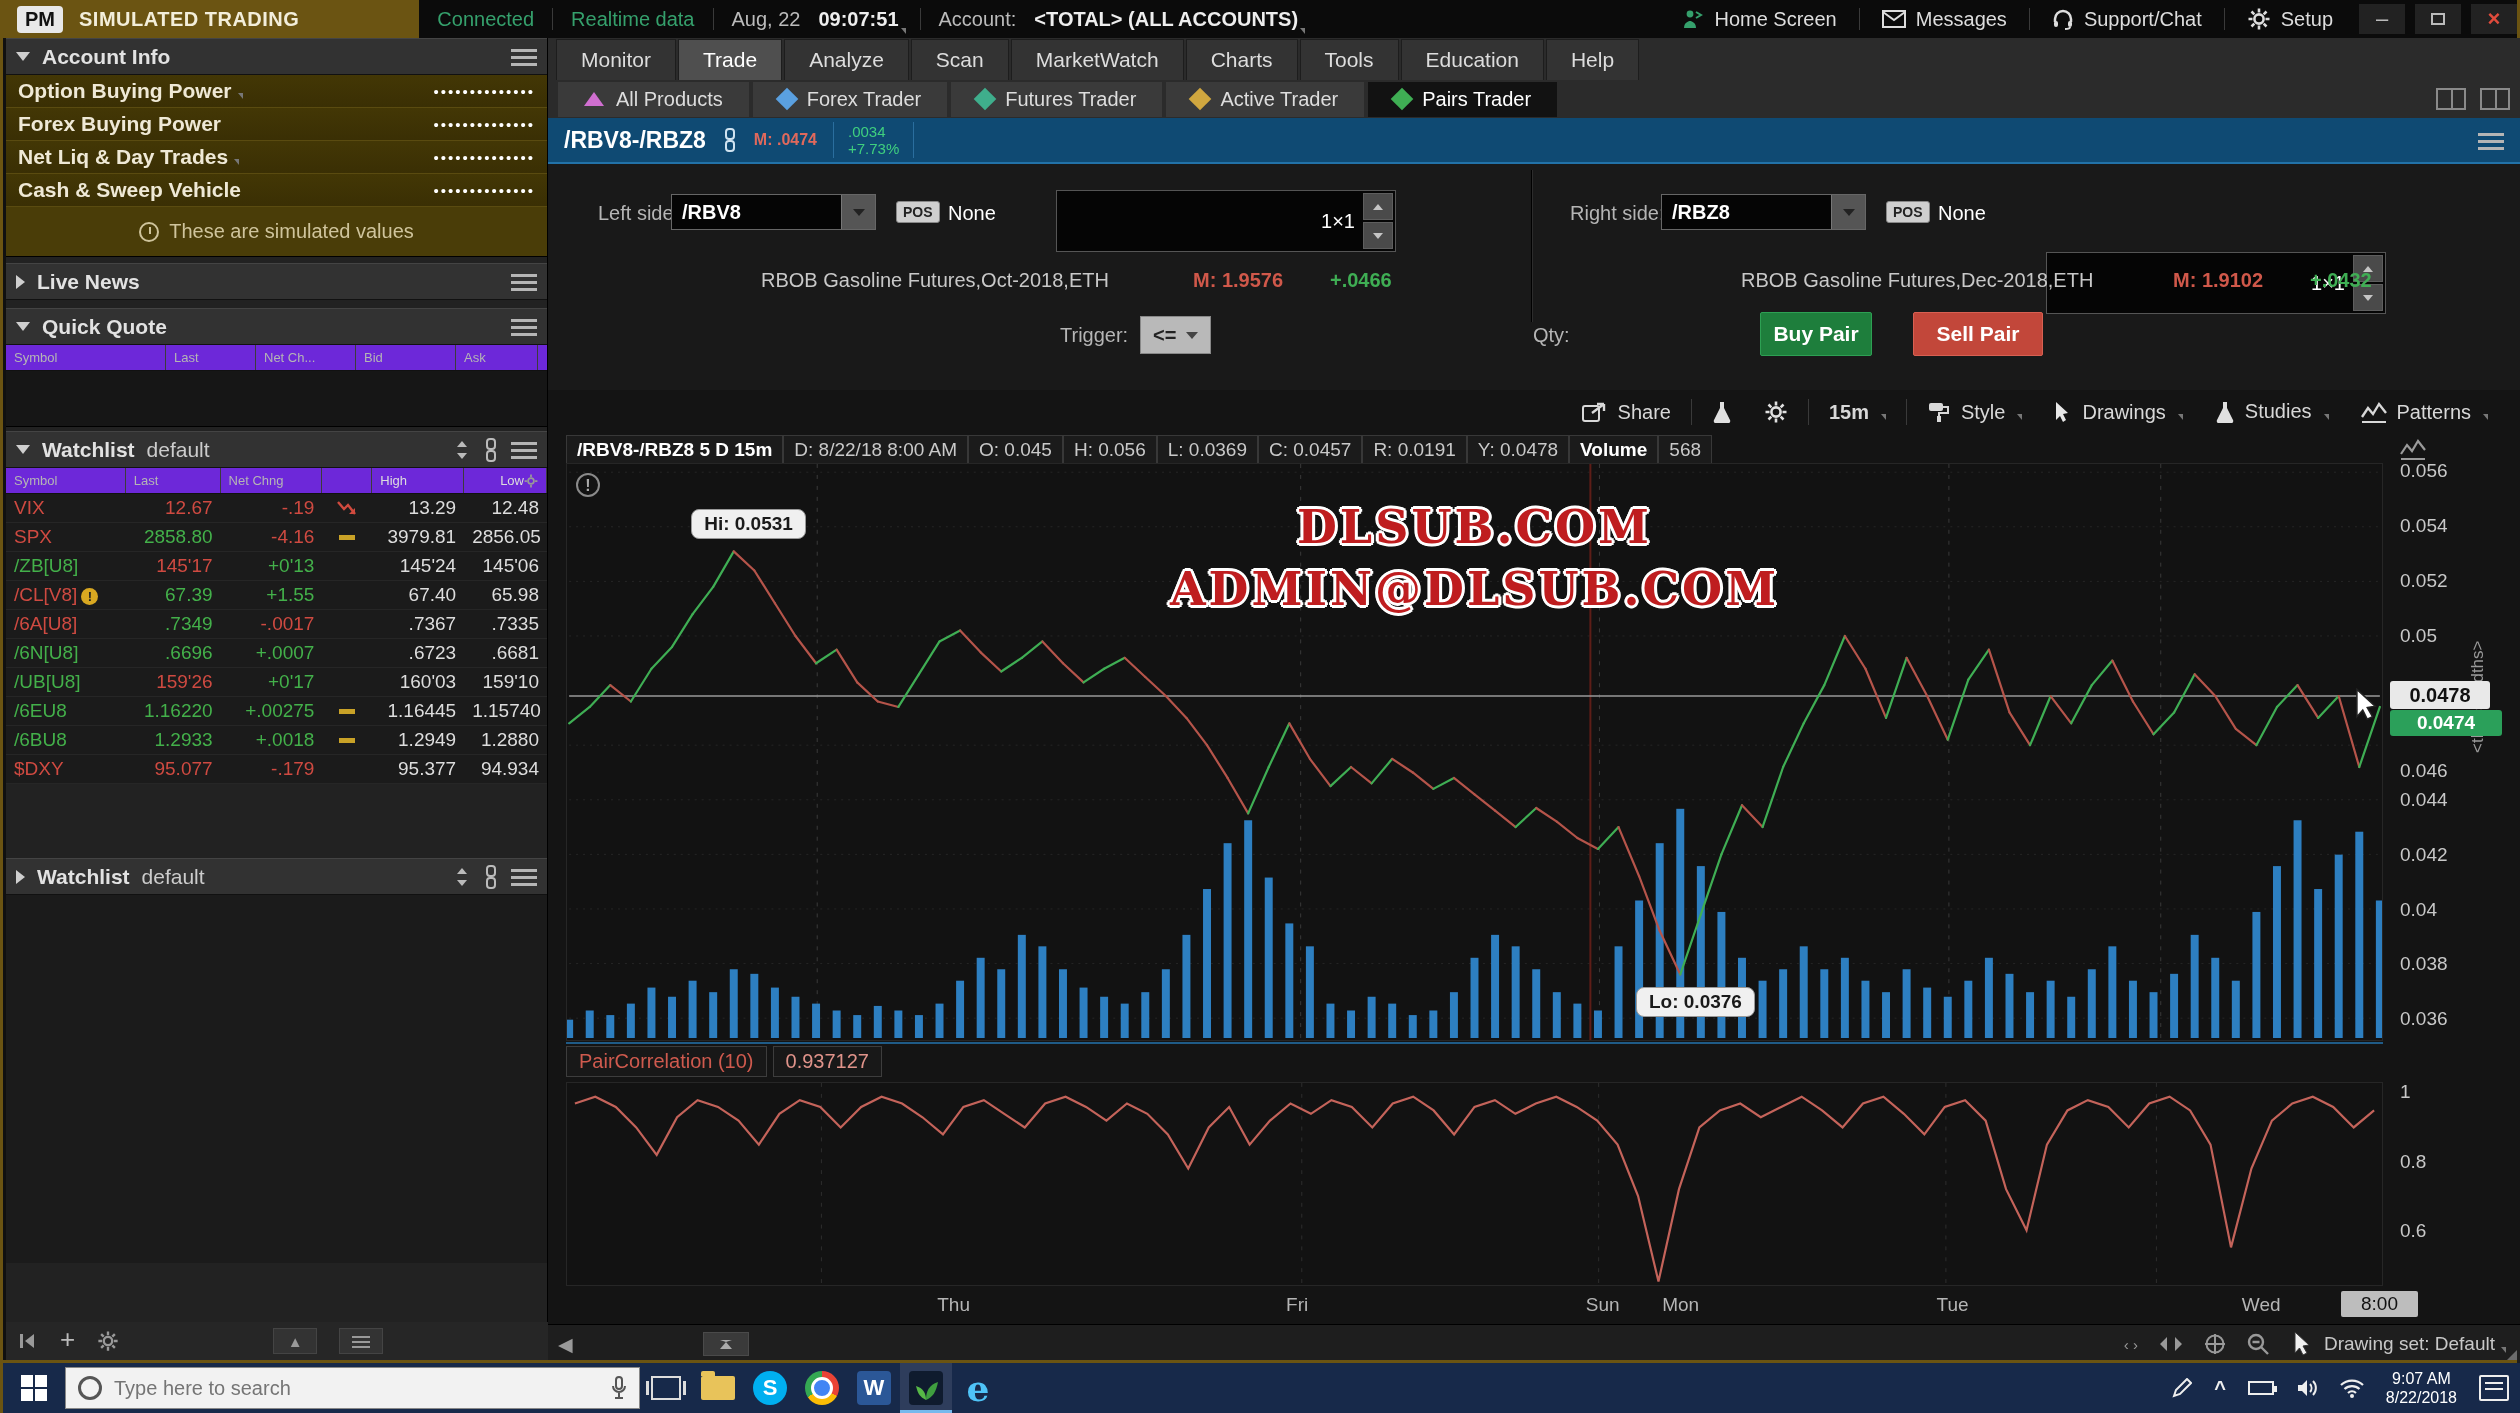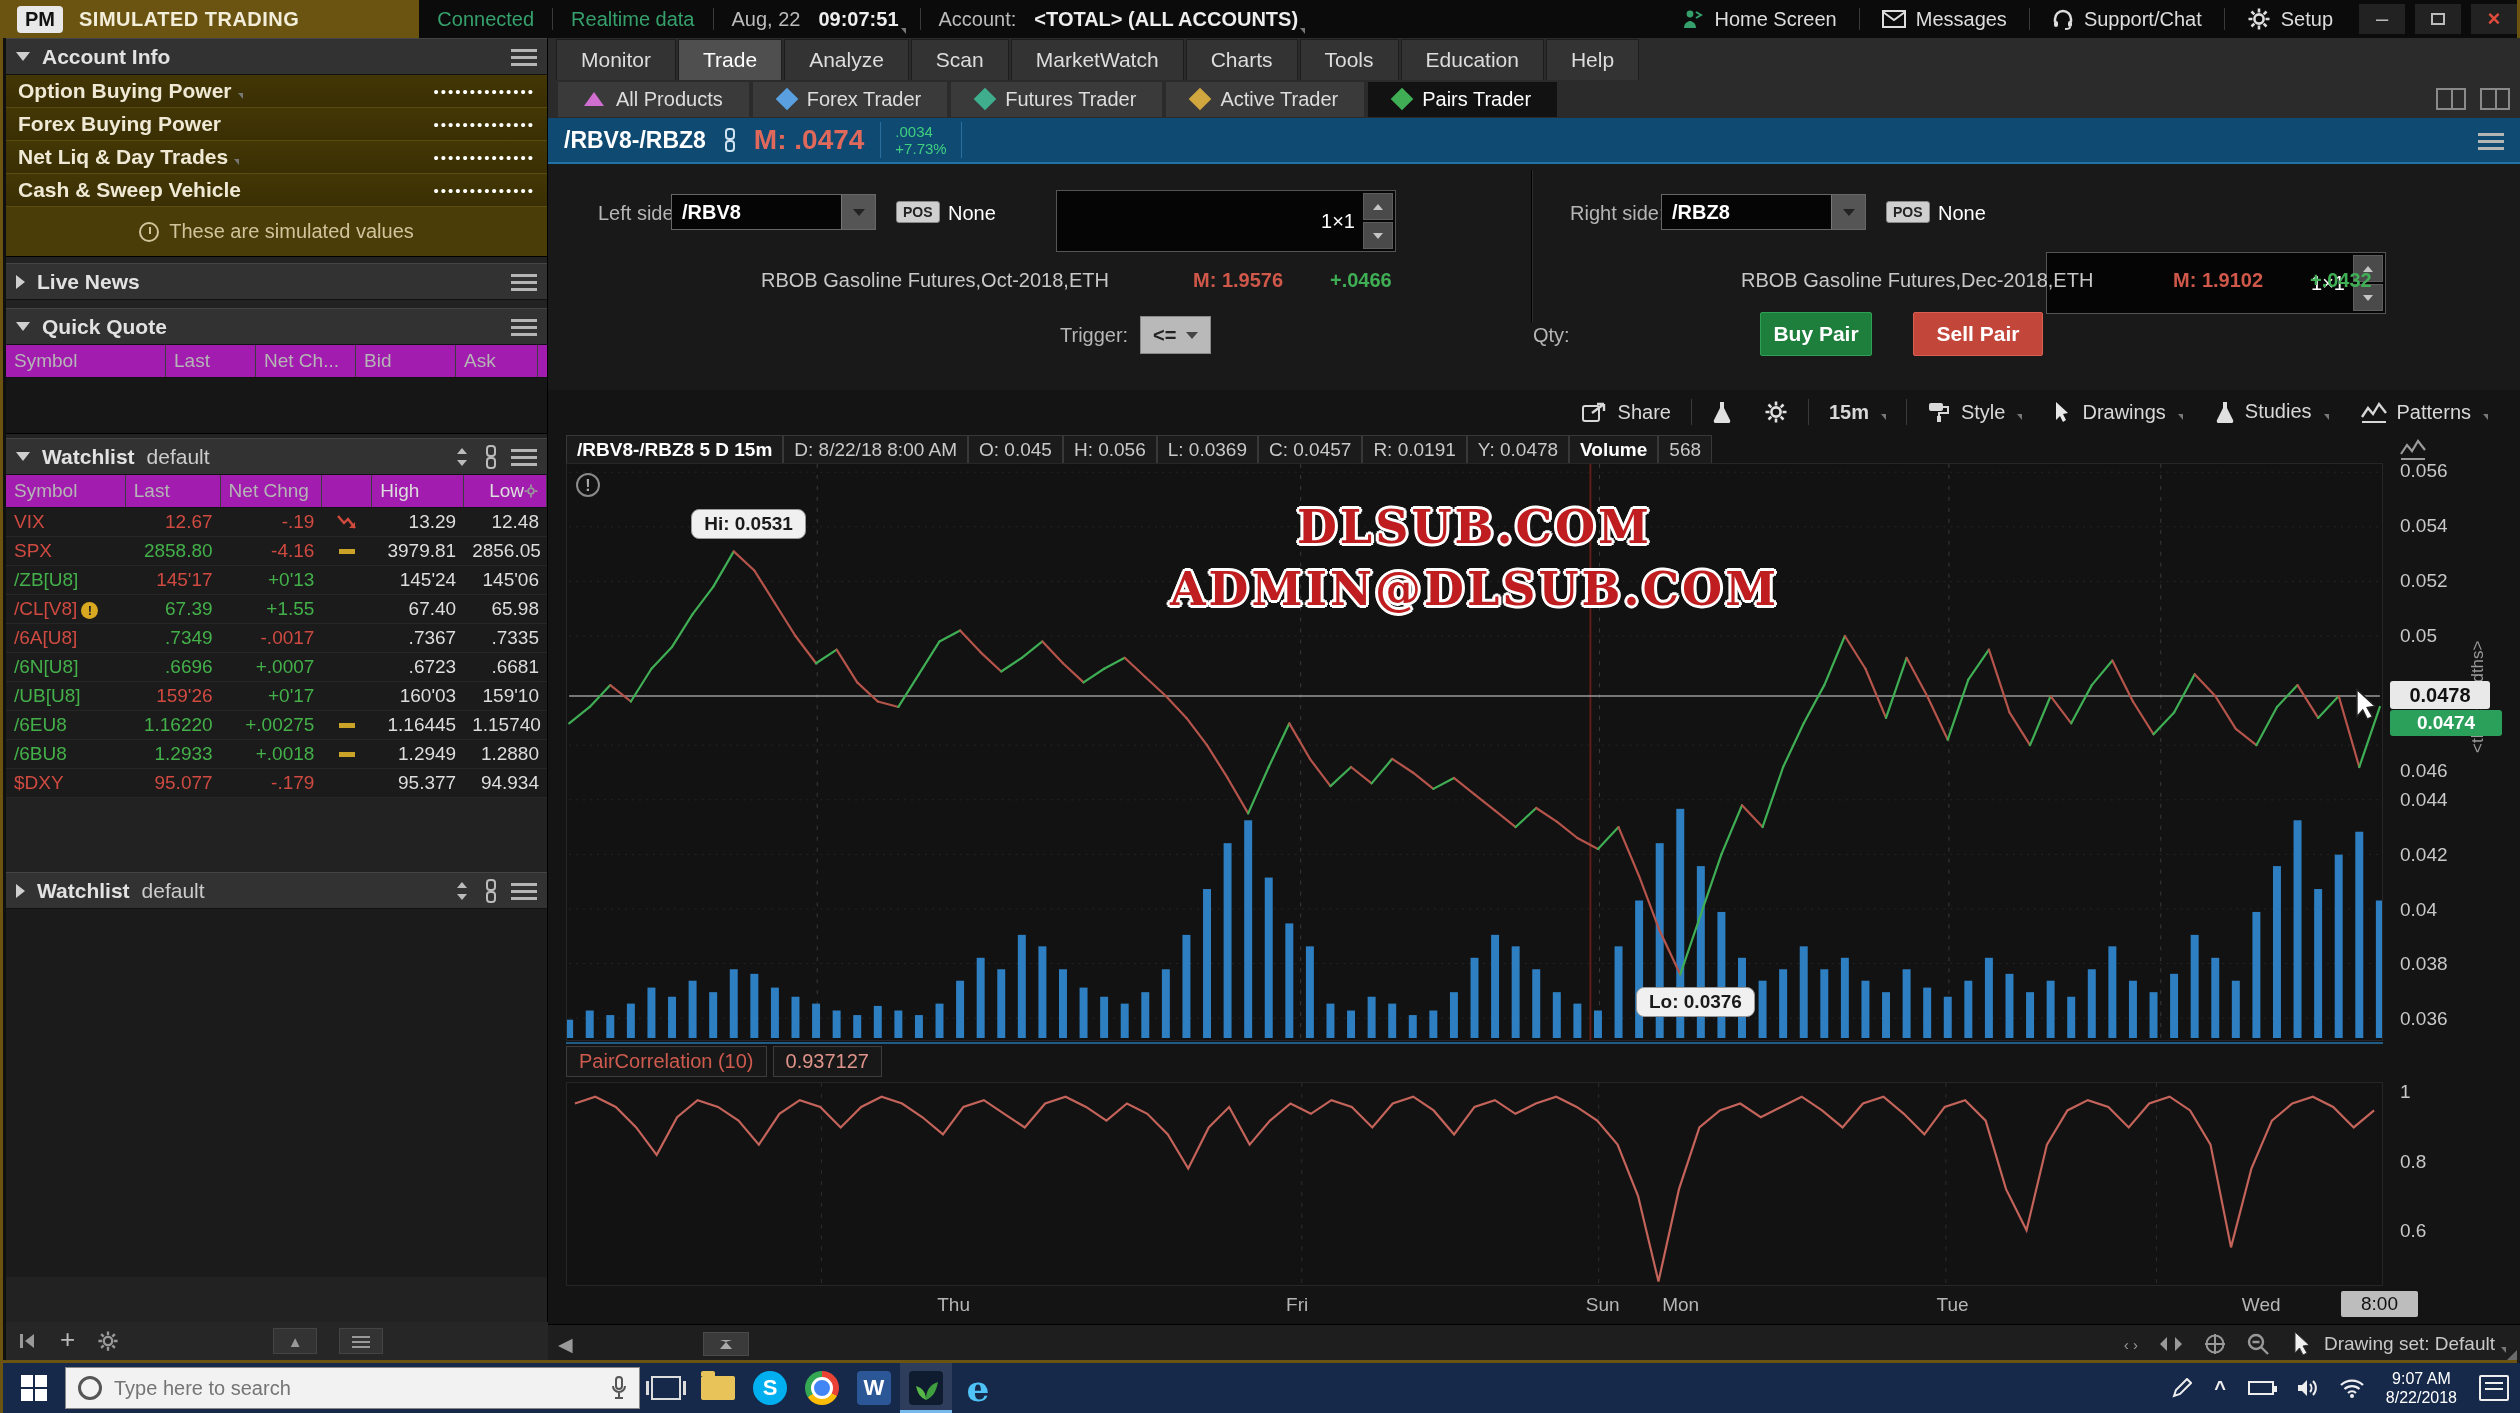--- a/index.html
+++ b/index.html
@@ -29,21 +29,21 @@
 .gadget-hd .sp{flex:1}
 .i-menu{width:26px;height:3px;background:#b5b5b5;box-shadow:0 7px 0 #b5b5b5,0 14px 0 #b5b5b5;margin-top:-12px}
 .tri-dn{width:0;height:0;border-left:7px solid transparent;border-right:7px solid transparent;border-top:9px solid #cfcfcf}
 .tri-rt{width:0;height:0;border-top:7px solid transparent;border-bottom:7px solid transparent;border-left:9px solid #cfcfcf}
 .acct-row{height:33px;display:flex;align-items:center;justify-content:space-between;padding:0 12px;background:linear-gradient(#433705,#3a2f04);border-bottom:1px solid #5a4b10}
 .acct-row .lbl{color:#efe9d6;font-weight:bold;font-size:21px;display:flex;align-items:flex-end;gap:4px}
 .acct-row .val{color:#fff;font-size:15px;letter-spacing:2px}
 #sim-note{height:50px;background:#4a3d08;display:flex;align-items:center;justify-content:center;gap:10px;color:#cfc49c;font-size:20px;border-bottom:1px solid #000}
 .clock-ic{width:20px;height:20px;border:2px solid #cfc49c;border-radius:50%;position:relative}
 .clock-ic:before{content:"";position:absolute;left:8px;top:3px;width:2px;height:7px;background:#cfc49c}
-.cols{display:flex;background:#a21caf;border-bottom:1px solid #111;color:#b5b5b5;font-size:19px}
+.cols{display:flex;background:#6d28d9;border-bottom:1px solid #111;color:#b5b5b5;font-size:13px}
 .cols>div{padding:5px 8px;border-right:1px solid #3c3c3c;white-space:nowrap;overflow:hidden}
 .cols>div:first-child{text-align:left}
 .wl-row{display:flex;align-items:center;height:29px;font-size:19px;border-bottom:1px solid #262626;background:#1b1b1b}
 .wl-row>div{padding:0 8px;text-align:right;white-space:nowrap;overflow:hidden}
 .wl-row>div:first-child{text-align:left}
 .c-sym{width:120px}.c-last{width:95px}.c-chg{width:102px}.c-ic{width:50px;display:flex;justify-content:center}.c-hi{width:92px;color:#ddd}.c-lo{width:83px;color:#ddd}
 .warn-dot{display:inline-block;width:17px;height:17px;border-radius:50%;background:#d9a821;color:#222;font-weight:bold;font-size:13px;text-align:center;line-height:17px;margin-left:4px}
 .dash-ic{width:16px;height:5px;background:#c9a227}
 .sb-strip{position:absolute;left:0;top:-38px;width:542px;height:38px;background:#262626;display:flex;align-items:center;gap:22px;padding:0 12px}
 .sb-strip .btn{width:44px;height:26px;background:#333;border:1px solid #444;display:flex;align-items:center;justify-content:center;color:#999;font-size:15px}
@@ -57,21 +57,21 @@
 .subtab.active{background:#121212;color:#fff}
 .st-ic{width:16px;height:16px;transform:rotate(45deg)}
 .st-tri{width:0;height:0;border-left:10px solid transparent;border-right:10px solid transparent;border-bottom:14px solid currentColor;transform:none!important;background:none!important}
 #subtabs .sp{flex:1}
 .layout-ic{width:30px;height:22px;border:2px solid #8a8a8a;margin-left:10px;position:relative}
 .layout-ic:before{content:"";position:absolute;left:50%;top:0;width:2px;height:100%;background:#8a8a8a}
 
 
 #pairheader{position:absolute;left:545px;top:118px;width:1972px;height:46px;background:#0f4a73;border-bottom:2px solid #2272a8;display:flex;align-items:center;padding:0 16px;gap:16px;color:#fff}
 #pair-symbol{font-size:23px;font-weight:bold}
-#pair-mark{color:#e0695c;font-size:28px;font-weight:bold}
+#pair-mark{color:#e0695c;font-size:16px;font-weight:bold}
 .ph-chg{display:flex;flex-direction:column;line-height:17px;font-size:15px;color:#3fcf7f;border-left:1px solid #2a6e9e;border-right:1px solid #2a6e9e;padding:0 14px;height:36px;justify-content:center}
 #pairheader .sp{flex:1}
 
 
 #entry{position:absolute;left:545px;top:164px;width:1972px;height:226px;background:#191919;color:#bbb;font-size:20px}
 .side-lbl{color:#b5b5b5}
 .dd{background:#050505;border:1px solid #666;height:36px;display:flex;align-items:center;width:205px}
 .dd .val{flex:1;padding:0 10px;color:#fff;font-weight:bold}
 .dd .btn{width:34px;height:100%;background:#555;display:flex;align-items:center;justify-content:center;border-left:1px solid #777}
 .pos-badge{background:#cfcfcf;color:#222;font-weight:bold;font-size:14px;padding:2px 6px;border-radius:3px;border:1px solid #888}

